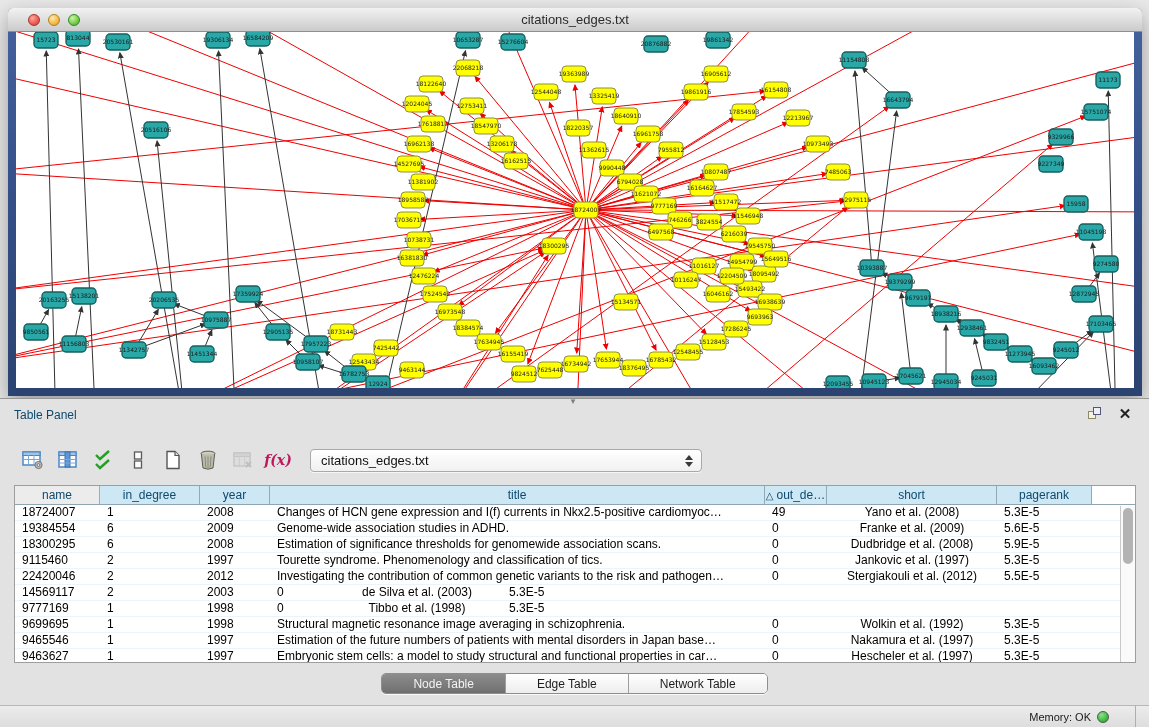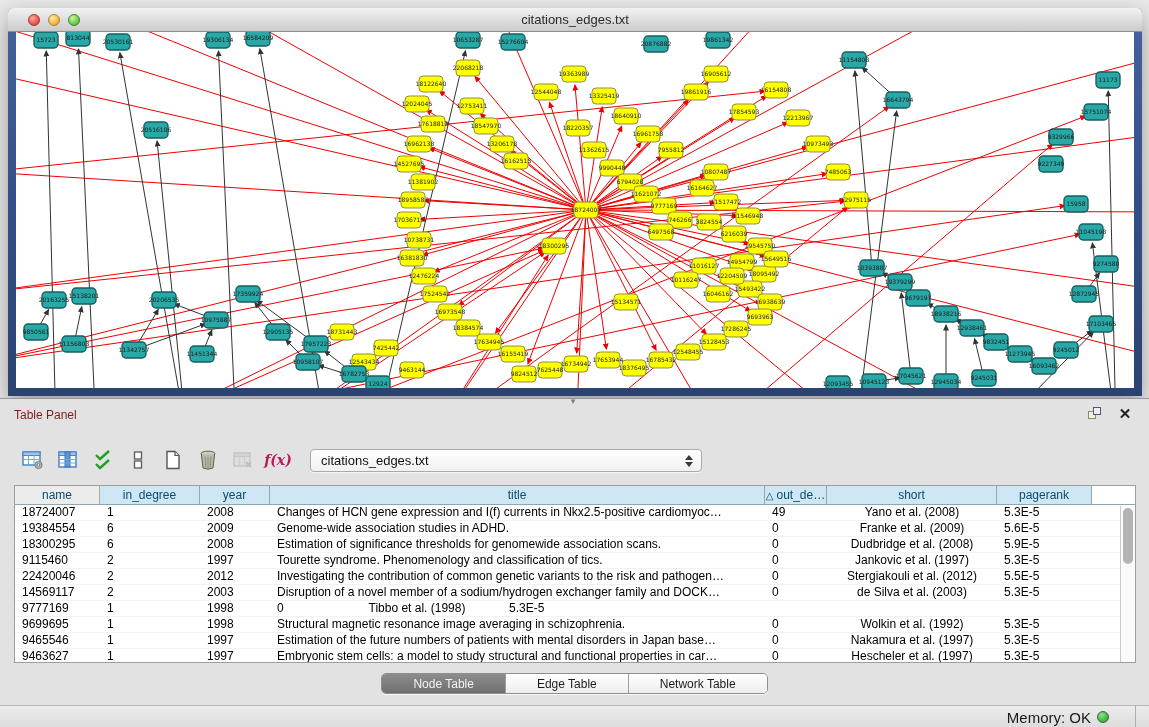--- a/index.html
+++ b/index.html
@@ -42,21 +42,21 @@
   
   .table-panel {
     position: absolute; left: 0; top: 398px; width: 1149px; height: 329px;
     background: #e2e2e2; border-top: 1px solid #979797;
   }
   .splitter-grip {
     position: absolute; top: -1px; left: 566px; width: 14px; height: 7px;
     color: #7e7e7e; font-size: 9px; line-height: 7px; text-align: center;
   }
   .panel-header { position: absolute; top: 0; left: 0; right: 0; height: 32px; }
-  .panel-header .panel-title { position:absolute; left: 14px; top: 0; line-height: 32px; font-size: 12px; color: #7f1d1d; }
+  .panel-header .panel-title { position:absolute; left: 14px; top: 0; line-height: 32px; font-size: 12px; color: #0c4a6e; }
   .panel-header-icons { position: absolute; right: 16px; top: 7px; display: flex; gap: 14px; align-items: center; }
   .ph-icon { width: 16px; height: 16px; cursor: pointer; position: relative; }
   .float-ic .sq1 { position:absolute; left:1px; top:5px; width:8px; height:8px; border:1px solid #8a8a66; background:#f4f2e2; }
   .float-ic .sq2 { position:absolute; left:6px; top:1px; width:8px; height:8px; border:1px solid #55557a; background:#eceef8; }
   .close-ic { font-size: 15px; font-weight: bold; color: #222; line-height: 16px; text-align:center; }
 
   .toolbar { position: absolute; top: 47px; left: 20px; height: 28px; display: flex; align-items: center; }
   .tb-btn { width: 26px; height: 26px; margin-right: 9px; display:flex; align-items:center; justify-content:center; cursor: pointer; background: transparent; border: none; }
   .tb-btn.disabled { opacity: .4; cursor: default; }
   .fx { font-family: "DejaVu Serif", serif; font-style: italic; font-weight: bold; font-size: 14px; color: #be185d; }
@@ -108,21 +108,21 @@
     background: linear-gradient(#ffffff, #ededed); border-right: 1px solid #9e9e9e; cursor: pointer;
   }
   .segment:last-child { border-right: none; }
   .segment.selected { background: linear-gradient(#8d8d8d, #6f6f6f); color: #f4f4f4; }
 
   .status-bar {
     position: absolute; bottom: 0; left: 0; width: 100%; height: 22px;
     background: linear-gradient(#ececec, #dddddd); border-top: 1px solid #b7b7b7;
   }
   .status-right { position: absolute; right: 40px; top: 0; height: 22px; display: flex; align-items: center; gap: 6px; }
-  .status-label { font-size: 15px; color: #1a1a1a; }
+  .status-label { font-size: 11px; color: #1a1a1a; }
   .mem-dot { width: 12px; height: 12px; border-radius: 50%; background: radial-gradient(circle at 35% 30%, #8fe08f, #3dbf3d 60%, #2a9a2a); border: 1px solid #555; cursor: pointer; }
   .status-div { position: absolute; right: 13px; top: 0; height: 22px; width: 1px; background: #aeaeae; }
 
   
   .ic { display:block; }
 </style>
 </head>
 <body>
 
 <div class="net-window">
@@ -650,21 +650,20 @@
           <div class="td c2">2012</div>
           <div class="td c3">Investigating the contribution of common genetic variants to the risk and pathogen…</div>
           <div class="td c4">0</div>
           <div class="td c5 center">Stergiakouli et al. (2012)</div>
           <div class="td c6">5.5E-5</div>
         </div>
         <div class="tr">
           <div class="td c0">14569117</div>
           <div class="td c1">2</div>
           <div class="td c2">2003</div>
-          <div class="td c3">Disruption of a novel member of a sodium/hydrogen exchanger family and DOCK…</div>
           <div class="td c4">0</div>
           <div class="td c5 center">de Silva et al. (2003)</div>
           <div class="td c6">5.3E-5</div>
         </div>
         <div class="tr">
           <div class="td c0">9777169</div>
           <div class="td c1">1</div>
           <div class="td c2">1998</div>
           <div class="td c4">0</div>
           <div class="td c5 center">Tibbo et al. (1998)</div>

